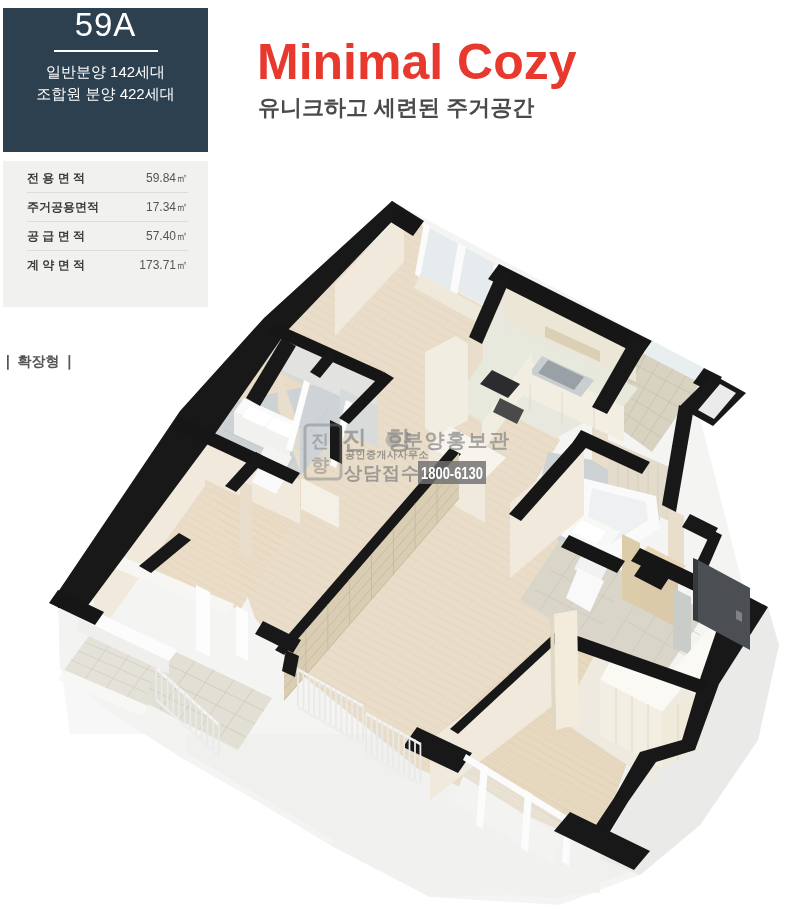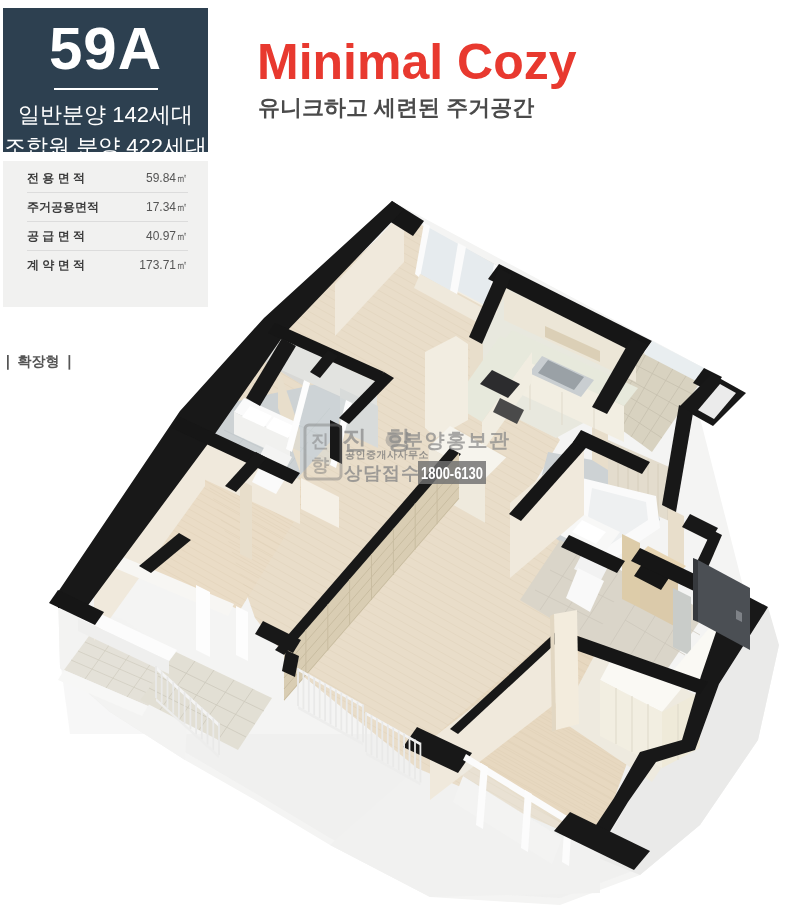--- a/index.html
+++ b/index.html
@@ -1,18 +1,18 @@
 <!DOCTYPE html>
 <html><head><meta charset="utf-8"><style>
 *{margin:0;padding:0;box-sizing:border-box}
 body{width:790px;height:909px;background:#ffffff;font-family:"Liberation Sans",sans-serif;position:relative;overflow:hidden}
 .navy{position:absolute;left:3px;top:8px;width:205px;height:144px;background:#2d4050;color:#fff;text-align:center}
-.n59{font-size:60px;font-weight:bold;letter-spacing:1px;line-height:1.0;margin-top:11px}
+.n59{font-size:33px;font-weight:normal;letter-spacing:1px;line-height:1.0;}
 .nline{width:104px;height:2px;background:#fff;margin:9px auto 9px}
-.nsub{font-size:22px;line-height:1.45}
+.nsub{font-size:15px;line-height:1.45}
 .gray{position:absolute;left:3px;top:161px;width:205px;height:146px;background:#f1f1f0;padding:3px 20px 8px 24px}
 .row{display:flex;justify-content:space-between;font-size:12px;line-height:17px;color:#3c3c3c;padding:5.5px 0;border-bottom:1px solid #dcdcdc}
 .row:last-child{border-bottom:none}
 .row b{font-weight:bold}
 .row span{color:#555}
 .title{position:absolute;left:257px;top:33px;font-size:50px;color:#e8392f;font-weight:bold}
 .subtitle{position:absolute;left:258px;top:93px;font-size:22px;color:#4a4a4a;font-weight:bold}
 .ext{position:absolute;left:2px;top:353px;font-size:14px;color:#555;font-weight:bold}
 </style></head><body>
 
@@ -26,21 +26,21 @@
 <div class="row">
       <b>전 용 면 적</b>
       <span>59.84㎡</span>
     </div>
 <div class="row">
       <b>주거공용면적</b>
       <span>17.34㎡</span>
     </div>
 <div class="row">
       <b>공 급 면 적</b>
-      <span>40.97㎡</span>
+      <span>57.40㎡</span>
     </div>
 <div class="row">
       <b>계 약 면 적</b>
       <span>173.71㎡</span>
     </div>
 </div>
 
 <div class="title">Minimal Cozy</div>
 
 <div class="subtitle">유니크하고 세련된 주거공간</div>

